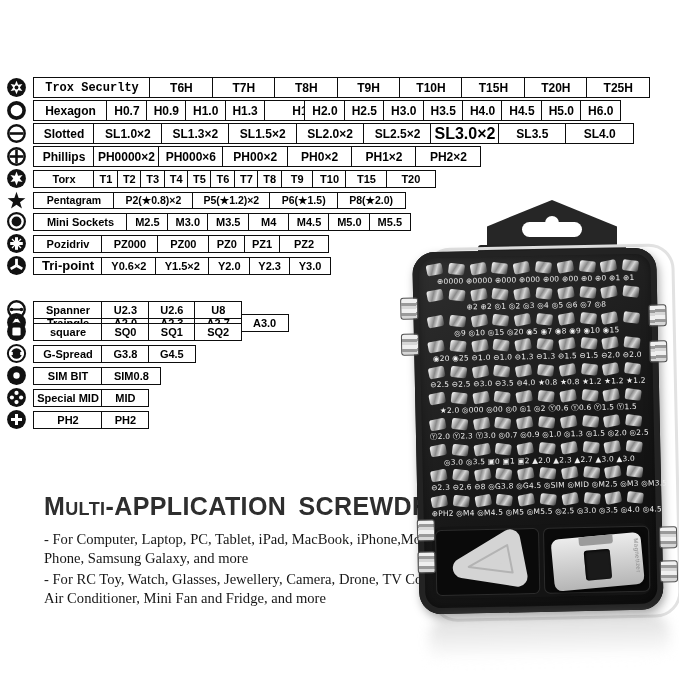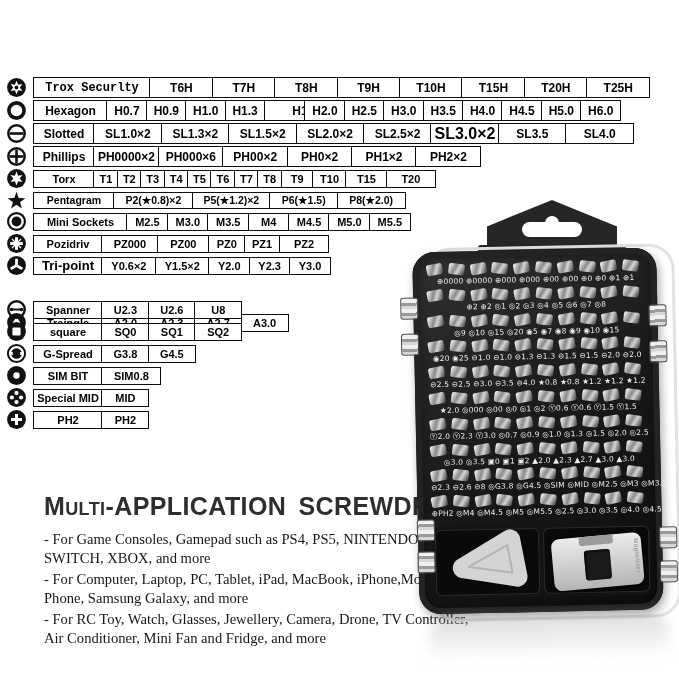--- a/index.html
+++ b/index.html
@@ -306,21 +306,20 @@
             <line x1="10.5" y1="5" x2="10.5" y2="16" stroke="#fff" stroke-width="3"></line>
           </svg>
         </span>
         <div class="cell" style="width: 70px; font-size: 11px;">PH2</div>
         <div class="cell" style="width: 48px; font-size: 11px;">PH2</div>
       </div>
     </div>
 
   <div class="desc-heading">Multi-APPLICATION SCREWDRIVER BITS</div>
   <div class="bullets">
-      <div class="bullet">- For Game Consoles, Gamepad such as PS4, PS5, NINTENDO SWITCH, XBOX, and more</div>
       <div class="bullet">- For Computer, Laptop, PC, Tablet, iPad, MacBook, iPhone,Mobile Phone, Samsung Galaxy, and more</div>
       <div class="bullet">- For RC Toy, Watch, Glasses, Jewellery, Camera, Drone, TV Controller, Air Conditioner, Mini Fan and Fridge, and more</div>
     </div>
 
   <div class="photo">
     <div class="hang-tab">
       <div class="hang-hole-bump"></div>
       <div class="hang-hole"></div>
     </div>
     <div class="hang-lip"></div>

